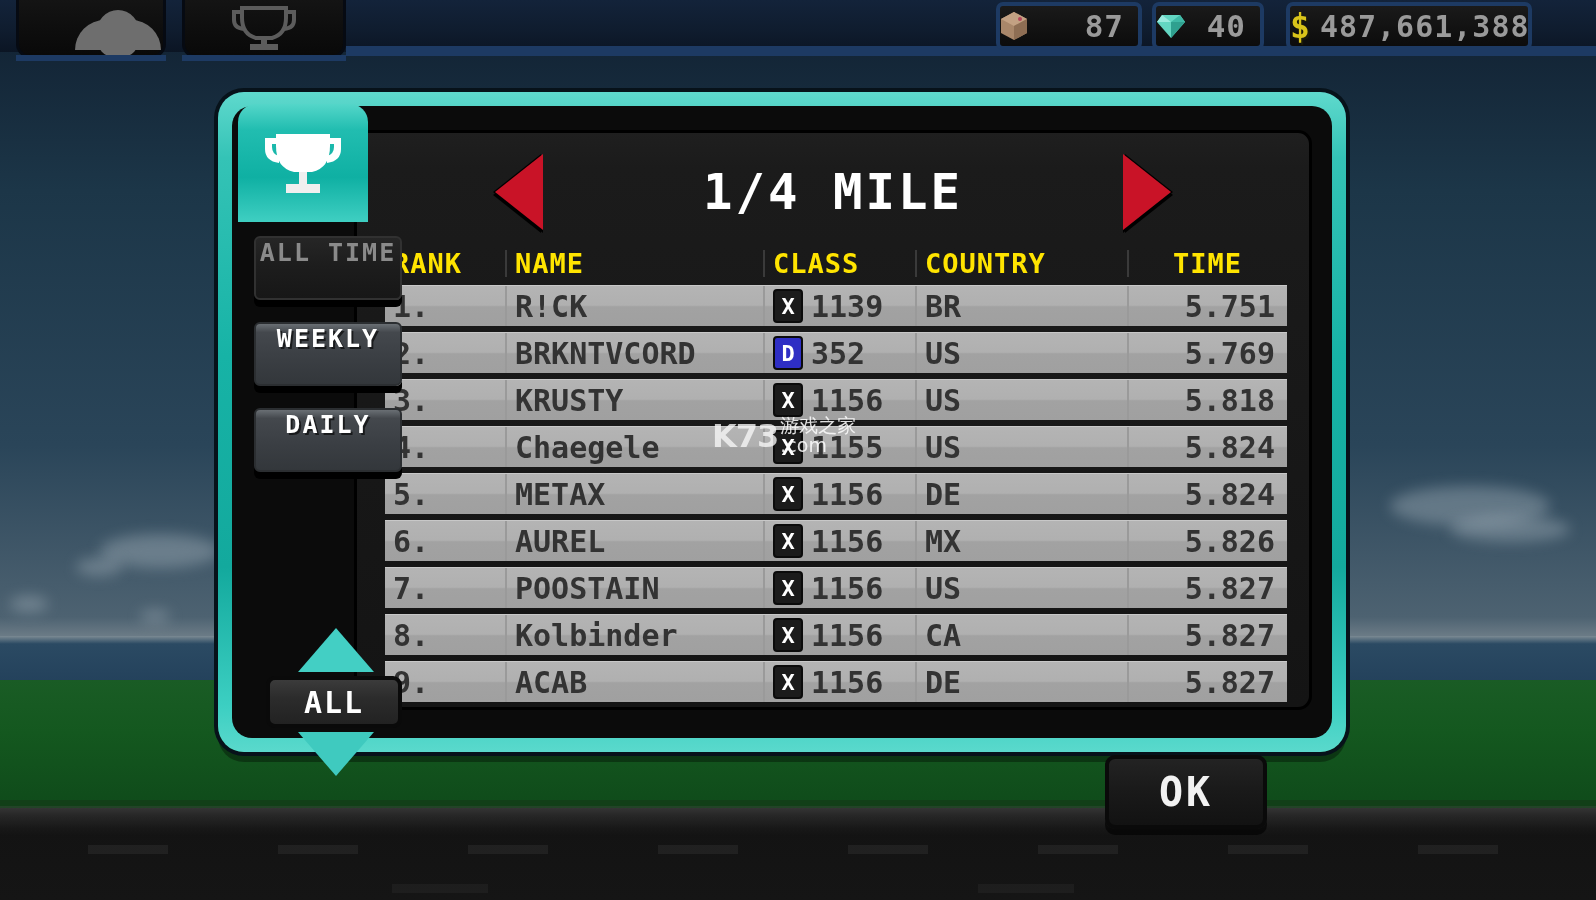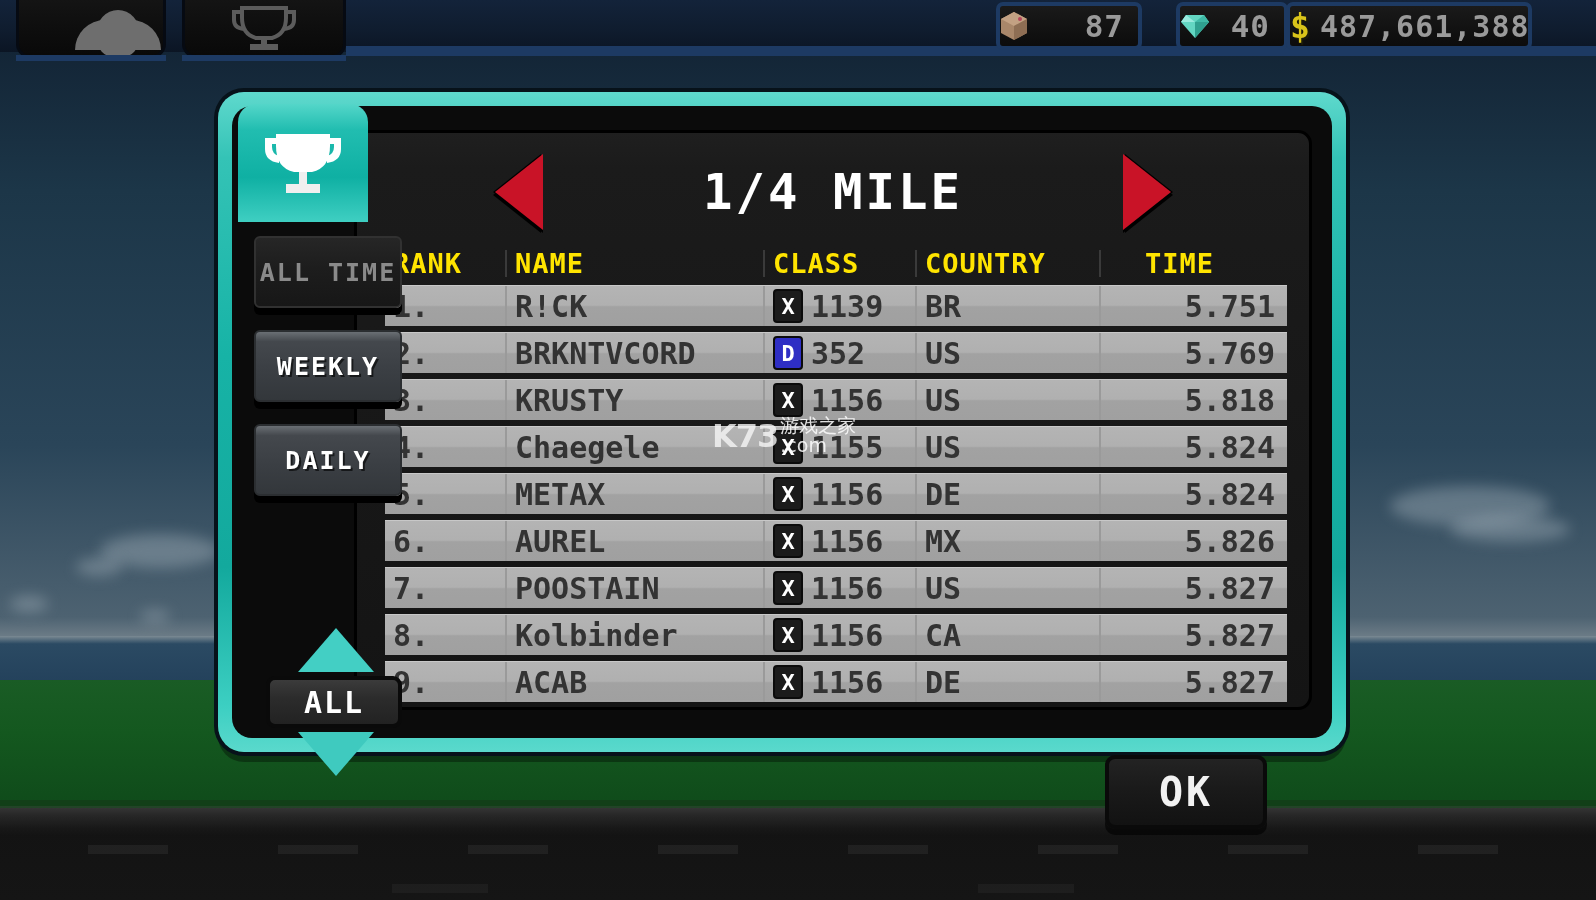--- a/index.html
+++ b/index.html
@@ -79,21 +79,21 @@
     border:4px solid #1d3a63;
     border-radius:7px;
     display:flex; align-items:center; gap:10px;
     padding:0 14px 0 0;
   }
   .counter .cval {
     flex:1; text-align:right; color:#9a9a9a; font-size:31px; font-weight:bold;
     letter-spacing:1px; font-family:"DejaVu Sans Mono", monospace;
   }
   .c-crate { left:996px; width:146px; }
-  .c-gem   { left:1176px; width:112px; }
+  .c-gem   { left:1152px; width:112px; }
   .c-cash  { left:1286px; width:246px; }
   .c-cash .cval { font-size:30px; }
 
   .icon-crate { width:28px; height:30px; position:relative; }
   .icon-gem   { width:30px; height:26px; position:relative; }
   .icon-cash  { color:#d9c41a; font-size:33px; font-weight:bold; line-height:1;
                 text-shadow:2px 2px 0 #1a1a0a; }
 
   .tab-person-head {
     position:absolute; width:44px; height:48px; background:#6e6e6e;
@@ -133,23 +133,23 @@
     background:linear-gradient(180deg,#54d6c9 0%,#21bdb0 22%,#0fb0a3 62%,#3fcfc2 100%);
     border-radius:18px 18px 0 0;
     z-index:3;
     display:flex; align-items:center; justify-content:center;
   }
   .modal-tab-trophy { position:relative; width:90px; height:62px; }
 
   
   .sidebar { position:absolute; left:16px; top:130px; width:160px; z-index:4; }
   .side-btn {
-    position:relative; width:148px; height:72px; margin:0 0 22px 6px;
+    position:relative; width:148px; height:64px; margin:0 0 22px 6px;
     border-radius:6px;
-    display:flex; align-items:center; justify-content:center;
+    display:flex; justify-content:center;
     color:#fff; font-size:25px; font-weight:bold; letter-spacing:2px;
     font-family:"DejaVu Sans Mono", monospace;
     box-shadow:0 7px 0 0 #000;
   }
   .side-btn.active {
     background:linear-gradient(180deg,#262626 0%,#1d1d1d 45%,#171717 100%);
     color:#8a8a8a;
     border:2px solid #313131;
   }
   .side-btn.idle {
@@ -218,21 +218,21 @@
     color:#333; font-size:30px; font-weight:bold;
     font-family:"DejaVu Sans Mono", monospace;
     align-items:center;
     border-top:1px solid #c8c8c8;
   }
   .row > div { border-left:2px solid #9a9a9a; height:100%; display:flex; align-items:center; padding-left:8px; }
   .row > div:first-child { border-left:none; }
   .c-rank    { width:120px; flex:none; }
   .c-name    { width:258px; flex:none; overflow:hidden; white-space:nowrap; }
   .c-class   { width:152px; flex:none; gap:8px; }
-  .c-country { width:184px; flex:none; }
+  .c-country { width:212px; flex:none; }
   .c-time    { flex:1; justify-content:flex-end; padding-right:12px !important; }
   .badge {
     width:30px; height:34px; flex:none;
     display:flex; align-items:center; justify-content:center;
     color:#fff; font-size:22px; font-weight:bold;
     font-family:"DejaVu Sans Mono", monospace;
     border-radius:4px;
     border:2px solid #0b0b0b;
   }
   .badge.x { background:#1b1b1b; }

